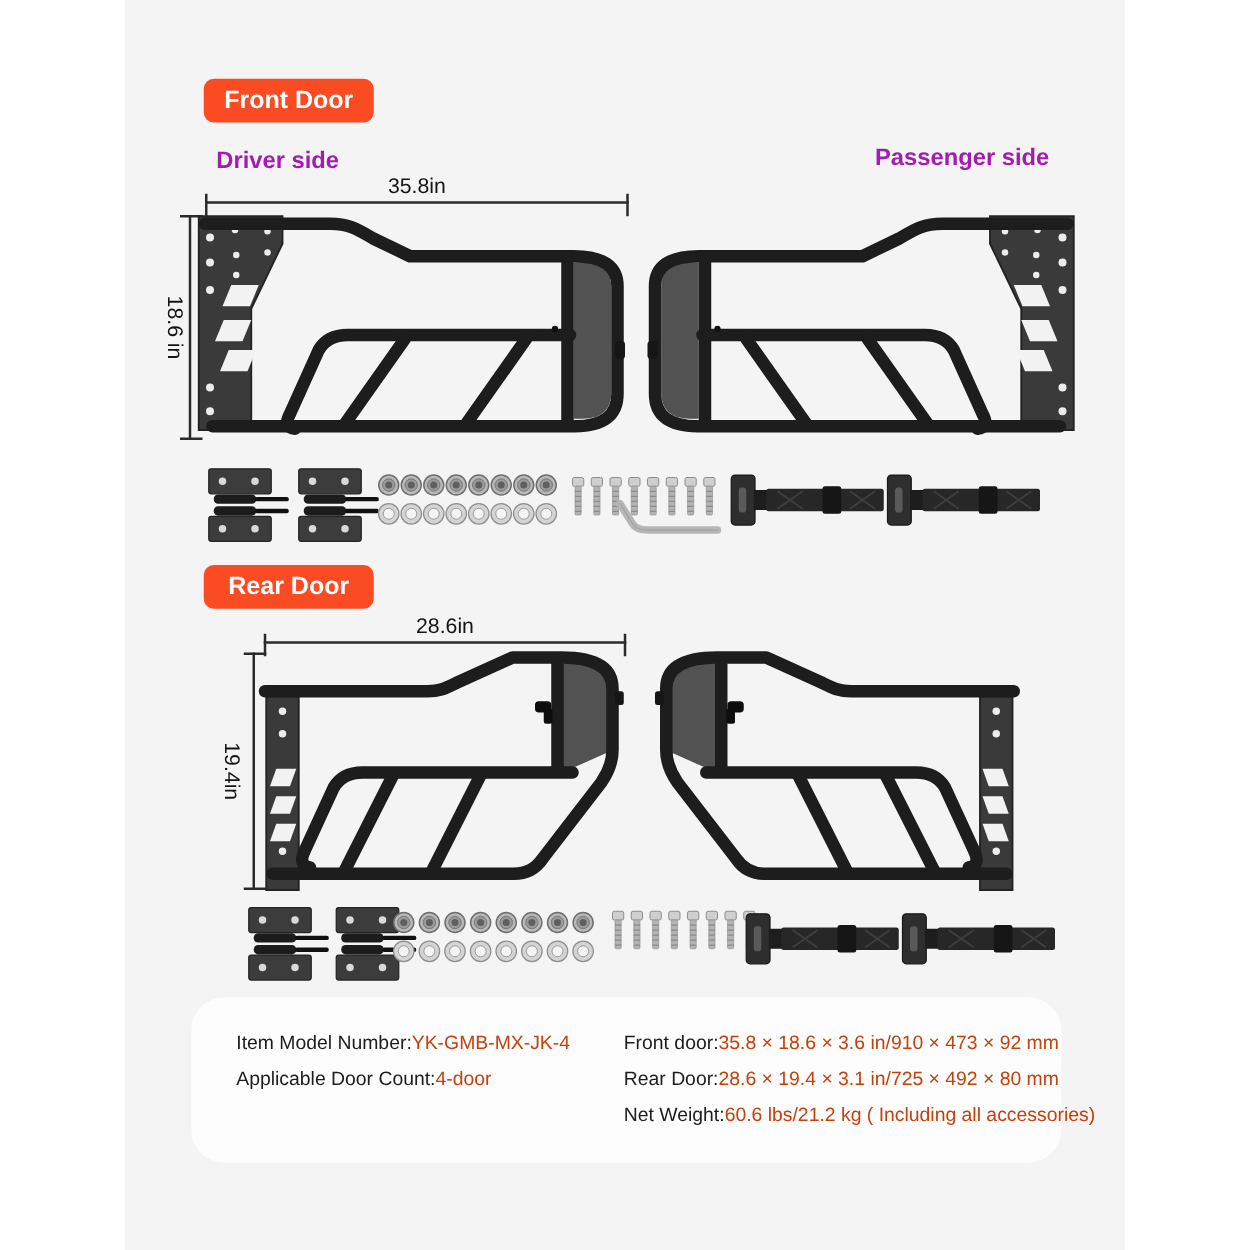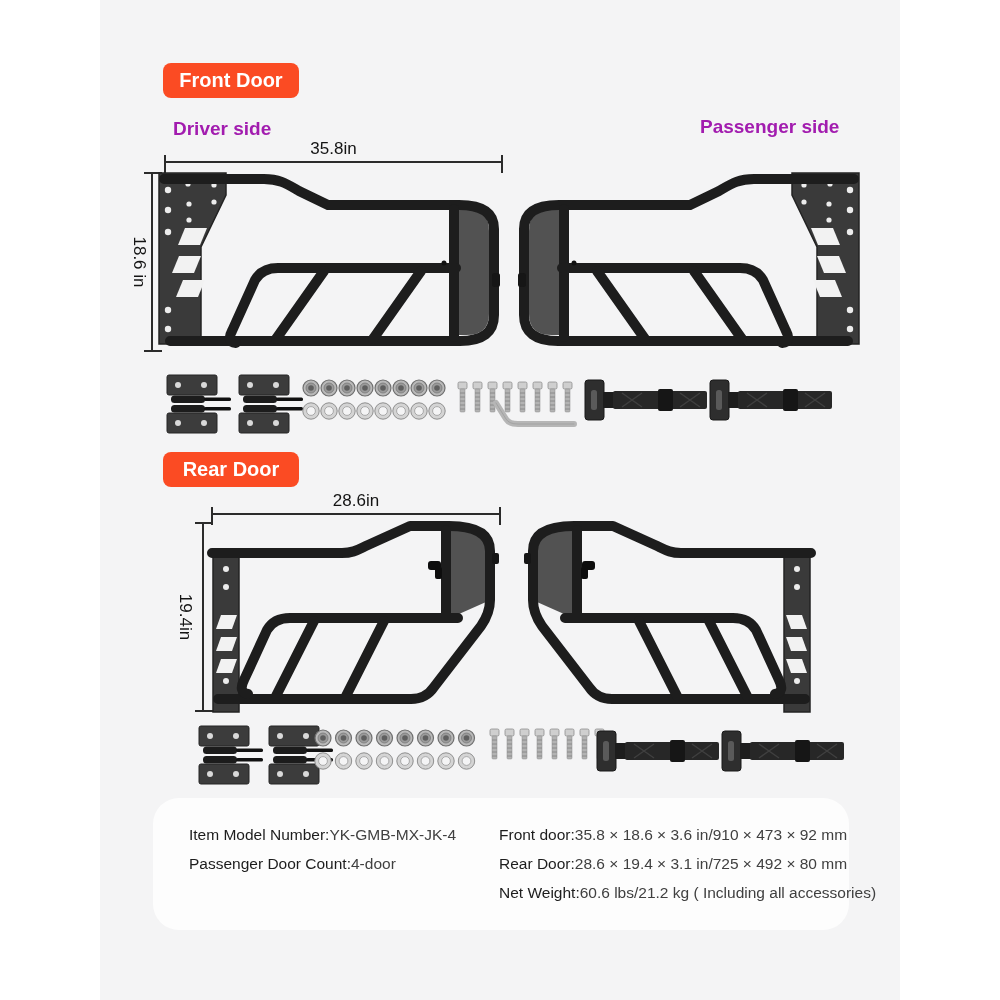--- a/index.html
+++ b/index.html
@@ -28,21 +28,21 @@
 
   .door, .hw-row { position:absolute; }
   .mirror { transform:scaleX(-1); }
 
   .spec-panel { position:absolute; left:153px; top:798px; width:696px; height:132px;
                 background:#fdfdfd; border-radius:26px; }
   .spec-col { position:absolute; top:22px; }
   .spec-col.left { left:36px; }
   .spec-col.right { left:306px;margin-left:40px; }
   .spec-row { height:29px; font-size:15.5px; color:#1d1d1d; white-space:nowrap; display:flex; align-items:center; }
-  .spec-value { color:#404040;text-align:center; }
+  .spec-value { color:#c2410c;text-align:center; }
   .hidden-defs { position:absolute; width:0; height:0; overflow:hidden; }
 </style>
 </head>
 <body>
 
 <svg class="hidden-defs" aria-hidden="true">
   <defs>
     <g id="hinge">
       <rect x="0" y="0" width="50" height="20" rx="2" fill="#3c3c3c" stroke="#242424" stroke-width="1"></rect>
       <circle cx="11" cy="10" r="3" fill="#d9d9d9"></circle>
@@ -297,21 +297,21 @@
     <use href="#strap" x="525" y="4"></use>
   </svg>
 
   <div class="spec-panel">
     <div class="spec-col left">
       <div class="spec-row">
         <span class="spec-label">Item Model Number: </span>
           <span class="spec-value">YK-GMB-MX-JK-4</span>
       </div>
       <div class="spec-row">
-        <span class="spec-label">Passenger Door Count:</span>
+        <span class="spec-label">Applicable Door Count:</span>
           <span class="spec-value">4-door</span>
       </div>
     </div>
     <div class="spec-col right">
       <div class="spec-row">
         <span class="spec-label">Front door: </span>
           <span class="spec-value">35.8 × 18.6 × 3.6 in/910 × 473 × 92 mm</span>
       </div>
       <div class="spec-row">
         <span class="spec-label">Rear Door: </span>

